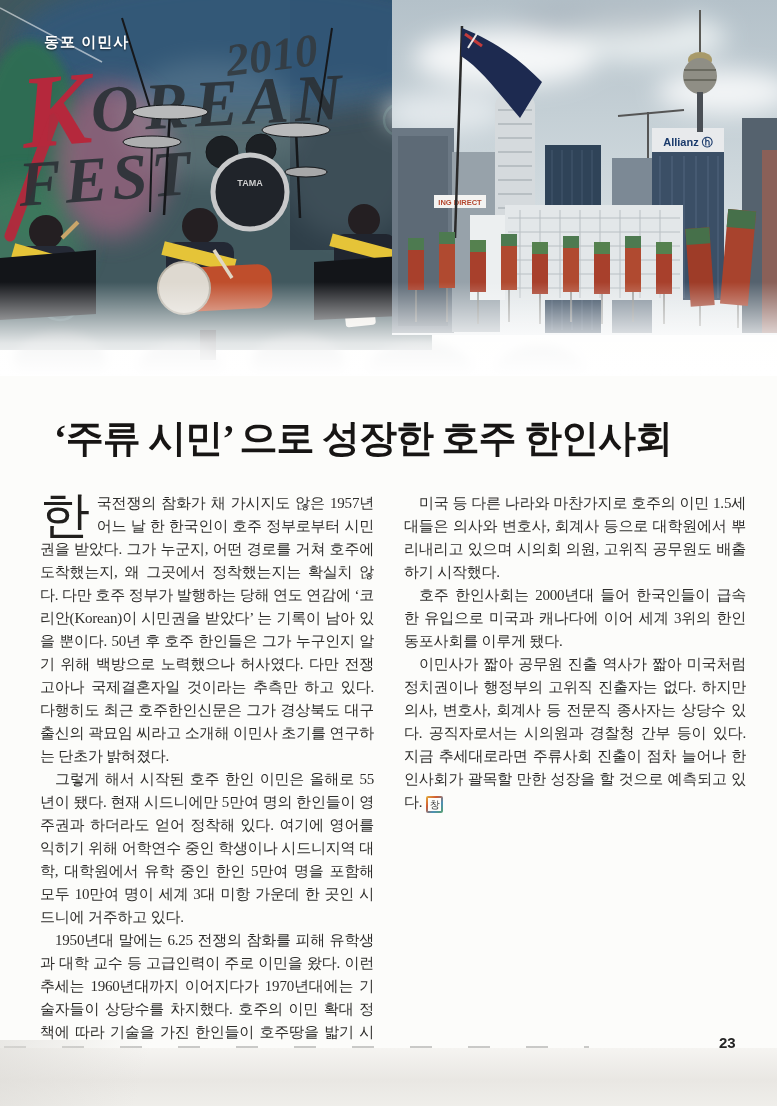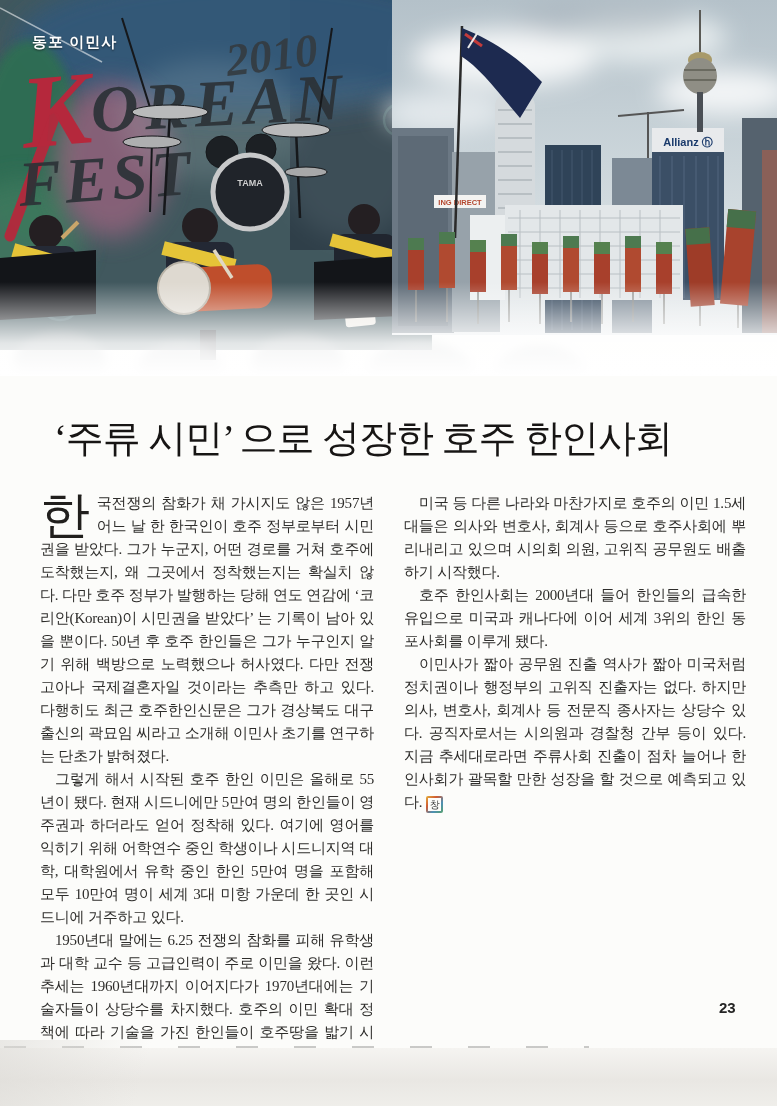--- a/index.html
+++ b/index.html
@@ -5,29 +5,29 @@
   html,body{margin:0;padding:0;background:#ffffff;}
   .page{
     position:relative;width:777px;height:1106px;overflow:hidden;
     background:#fcfcfa;
     font-family:"Liberation Serif","DejaVu Serif",serif;
   }
   
   .photo{position:absolute;left:0;top:0;width:777px;height:376px;}
   .photo svg{display:block;}
   .section-tag{
-    position:absolute;left:32px;top:33px;
+    position:absolute;left:44px;top:33px;
     font-family:"Liberation Sans","DejaVu Sans",sans-serif;
     font-weight:bold;font-size:15px;color:#ffffff;letter-spacing:1px;
     text-shadow:0 1px 2px rgba(0,0,0,.55);
   }
   
   .headline{
     position:absolute;left:54px;top:388px;width:690px;
-    font-size:38px;font-weight:400;color:#171514;letter-spacing:-1px;
+    font-size:38px;font-weight:700;color:#171514;letter-spacing:-1px;
     white-space:nowrap;
   }
   
   .columns{
     position:absolute;left:40px;top:492px;width:706px;
     display:flex;gap:30px;
     color:#2e2d2b;font-size:15px;line-height:23px;
     text-align:justify;word-break:break-all;letter-spacing:-0.2px;
   }
   .col-left{width:334px;}
@@ -41,21 +41,21 @@
   .end-badge{
     display:inline-block;width:13px;height:13px;line-height:13px;
     margin-left:4px;vertical-align:-1px;text-align:center;
     font-size:10px;letter-spacing:0;color:#444;text-indent:0;
     border:2px solid transparent;border-radius:2px;
     background:linear-gradient(#fdfdfb,#fdfdfb) padding-box,
                linear-gradient(135deg,#e6b23c,#cf5a33,#4d8fb5,#57a06c) border-box;
   }
   
   .page-number{
-    position:absolute;left:719px;top:999px;
+    position:absolute;left:719px;top:1034px;
     font-family:"Liberation Sans","DejaVu Sans",sans-serif;
     font-weight:bold;font-size:15px;color:#242424;
   }
   .scan-dashes{
     position:absolute;left:4px;top:1046px;width:585px;height:2px;
     background:repeating-linear-gradient(to right,
       rgba(120,120,118,.55) 0 22px, transparent 22px 58px);
     opacity:.7;
   }
   .bottom-shade{
@@ -309,22 +309,22 @@
 
   <h1 class="headline">‘주류 시민’ 으로 성장한 호주 한인사회</h1>
 
   <div class="columns">
     <div class="col-left">
       <p><span class="dropcap">한</span><span>국전쟁의 참화가 채 가시지도 않은 1957년 어느 날 한 한국인이 호주 정부로부터 시민권을 받았다. 그가 누군지, 어떤 경로를 거쳐 호주에 도착했는지, 왜 그곳에서 정착했는지는 확실치 않다. 다만 호주 정부가 발행하는 당해 연도 연감에 ‘코리안(Korean)이 시민권을 받았다’ 는 기록이 남아 있을 뿐이다. 50년 후 호주 한인들은 그가 누구인지 알기 위해 백방으로 노력했으나 허사였다. 다만 전쟁 고아나 국제결혼자일 것이라는 추측만 하고 있다. 다행히도 최근 호주한인신문은 그가 경상북도 대구 출신의 곽묘임 씨라고 소개해 이민사 초기를 연구하는 단초가 밝혀졌다.</span></p>
       <p class="indent">그렇게 해서 시작된 호주 한인 이민은 올해로 55년이 됐다. 현재 시드니에만 5만여 명의 한인들이 영주권과 하더라도 얻어 정착해 있다. 여기에 영어를 익히기 위해 어학연수 중인 학생이나 시드니지역 대학, 대학원에서 유학 중인 한인 5만여 명을 포함해 모두 10만여 명이 세계 3대 미항 가운데 한 곳인 시드니에 거주하고 있다.</p>
       <p class="indent">1950년대 말에는 6.25 전쟁의 참화를 피해 유학생과 대학 교수 등 고급인력이 주로 이민을 왔다. 이런 추세는 1960년대까지 이어지다가 1970년대에는 기술자들이 상당수를 차지했다. 호주의 이민 확대 정책에 따라 기술을 가진 한인들이 호주땅을 밟기 시작했다. 최근에는 영어를 배우기 위한 목적의 조기유학과 어학연수</p>
     </div>
     <div class="col-right">
-      <p class="indent">미국 등 다른 나라와 마찬가지로 호주의 이민 1.5세대들은 의사와 변호사, 회계사 등으로 호주사회에 뿌리내리고 있으며 시의회 의원, 고위직 공무원도 배출하기 시작했다.</p>
-      <p class="indent">호주 한인사회는 2000년대 들어 한인들의 급속한 유입으로 미국과 캐나다에 이어 세계 3위의 한인 동포사회를 이루게 됐다.</p>
+      <p class="indent">미국 등 다른 나라와 마찬가지로 호주의 이민 1.5세대들은 의사와 변호사, 회계사 등으로 대학원에서 뿌리내리고 있으며 시의회 의원, 고위직 공무원도 배출하기 시작했다.</p>
+      <p class="indent">호주 한인사회는 2000년대 들어 한국인들이 급속한 유입으로 미국과 캐나다에 이어 세계 3위의 한인 동포사회를 이루게 됐다.</p>
       <p class="indent"><span>이민사가 짧아 공무원 진출 역사가 짧아 미국처럼 정치권이나 행정부의 고위직 진출자는 없다. 하지만 의사, 변호사, 회계사 등 전문직 종사자는 상당수 있다. 공직자로서는 시의원과 경찰청 간부 등이 있다. 지금 추세대로라면 주류사회 진출이 점차 늘어나 한인사회가 괄목할 만한 성장을 할 것으로 예측되고 있다.</span><span class="end-badge">창</span></p>
     </div>
   </div>
 
   <div class="page-number">23</div>
   <div class="scan-dashes"></div>
   <div class="bottom-shade"></div>
   <div class="bottom-shade-curve"></div>
 </div>
 

